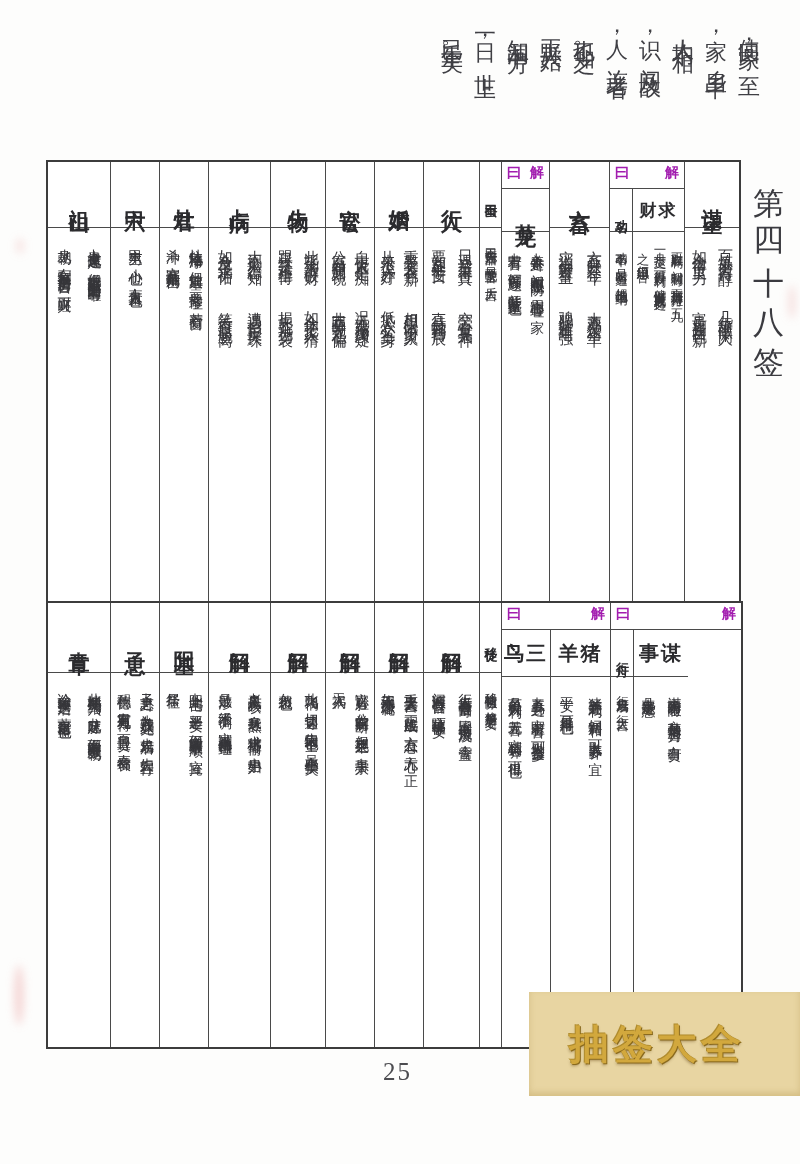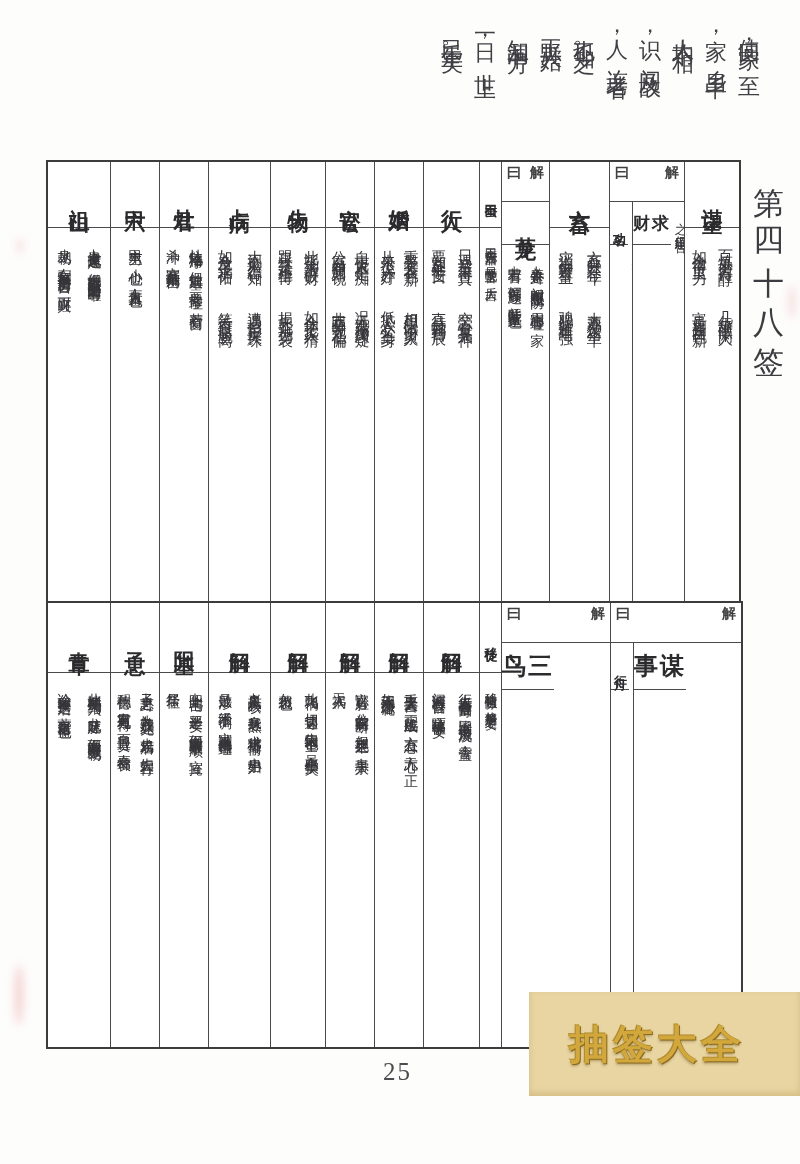--- a/index.html
+++ b/index.html
@@ -43,30 +43,30 @@
   .hd {
     height:66px; border-bottom:1px solid #4a4a4a;
     display:flex; align-items:center; justify-content:center;
     background:#fff;
   }
   .lower .hd { height:70px; }
   .hd.short { height:43px; }
 
   .vh { writing-mode:vertical-rl; font-size:21px; letter-spacing:3px; font-weight:600; color:#2b2b2e; white-space:nowrap; }
   .vh.sm { font-size:13px; letter-spacing:1px; font-weight:600; }
-  .hh { font-size:24px; font-weight:600; letter-spacing:2px; color:#2b2b2e; white-space:nowrap; }
+  .hh { font-size:20px; font-weight:600; letter-spacing:2px; color:#2b2b2e; white-space:nowrap; }
 
   .strip {
-    height:40px; line-height:21px; border-bottom:1px solid #4a4a4a;
-    font-size:14px; font-weight:600; color:#404040;
+    height:27px; line-height:21px; border-bottom:1px solid #4a4a4a;
+    font-size:14px; font-weight:600; color:#a21caf;
     text-align:justify; text-align-last:justify; text-justify:inter-character;
     padding:0 5px;
   }
   .grp { display:flex; flex:1 1 auto; }
-  .subcol { display:flex; flex-direction:row; border-left:1px solid #4a4a4a; flex:0 0 auto; }
+  .subcol { display:flex; flex-direction:column; border-left:1px solid #4a4a4a; flex:0 0 auto; }
   .grp > .subcol:first-child { border-left:none; }
   .subcol .hd { height:43px; }
   .lower .subcol .hd { height:47px; }
 
   .bd {
     height:370px; padding:10px 1px 6px;
     display:flex; flex-direction:row-reverse;
     justify-content:space-around; align-items:flex-start;
     overflow:hidden;
   }
@@ -363,20 +363,29 @@
       <div class="grp">
         <div class="subcol" style="width:48px">
           <div class="hd">
               <span class="hh">鸟三</span>
             </div>
           <div class="bd">
             <div class="vl">卜养三鸟之卦　家中若有喜　则可大投资金多</div>
             <div class="vl">冬月可得大财利　若无喜　宜精心饲养　也可得也</div>
           </div>
         </div>
+        <div class="subcol" style="width:60px">
+          <div class="hd">
+              <span class="hh">羊猪</span>
+            </div>
+          <div class="bd">
+            <div class="vl">猪羊养之顺利　饲料调和　可以大养多养　宜</div>
+            <div class="vl">平安　且可得厚利也</div>
+          </div>
+        </div>
       </div>
     </div>
 
     <div class="colgroup" style="width:131px">
       <div class="strip">曰解</div>
       <div class="grp">
         <div class="subcol" style="width:22px">
           <div class="hd">
               <span class="vh sm">行舟</span>
             </div>

